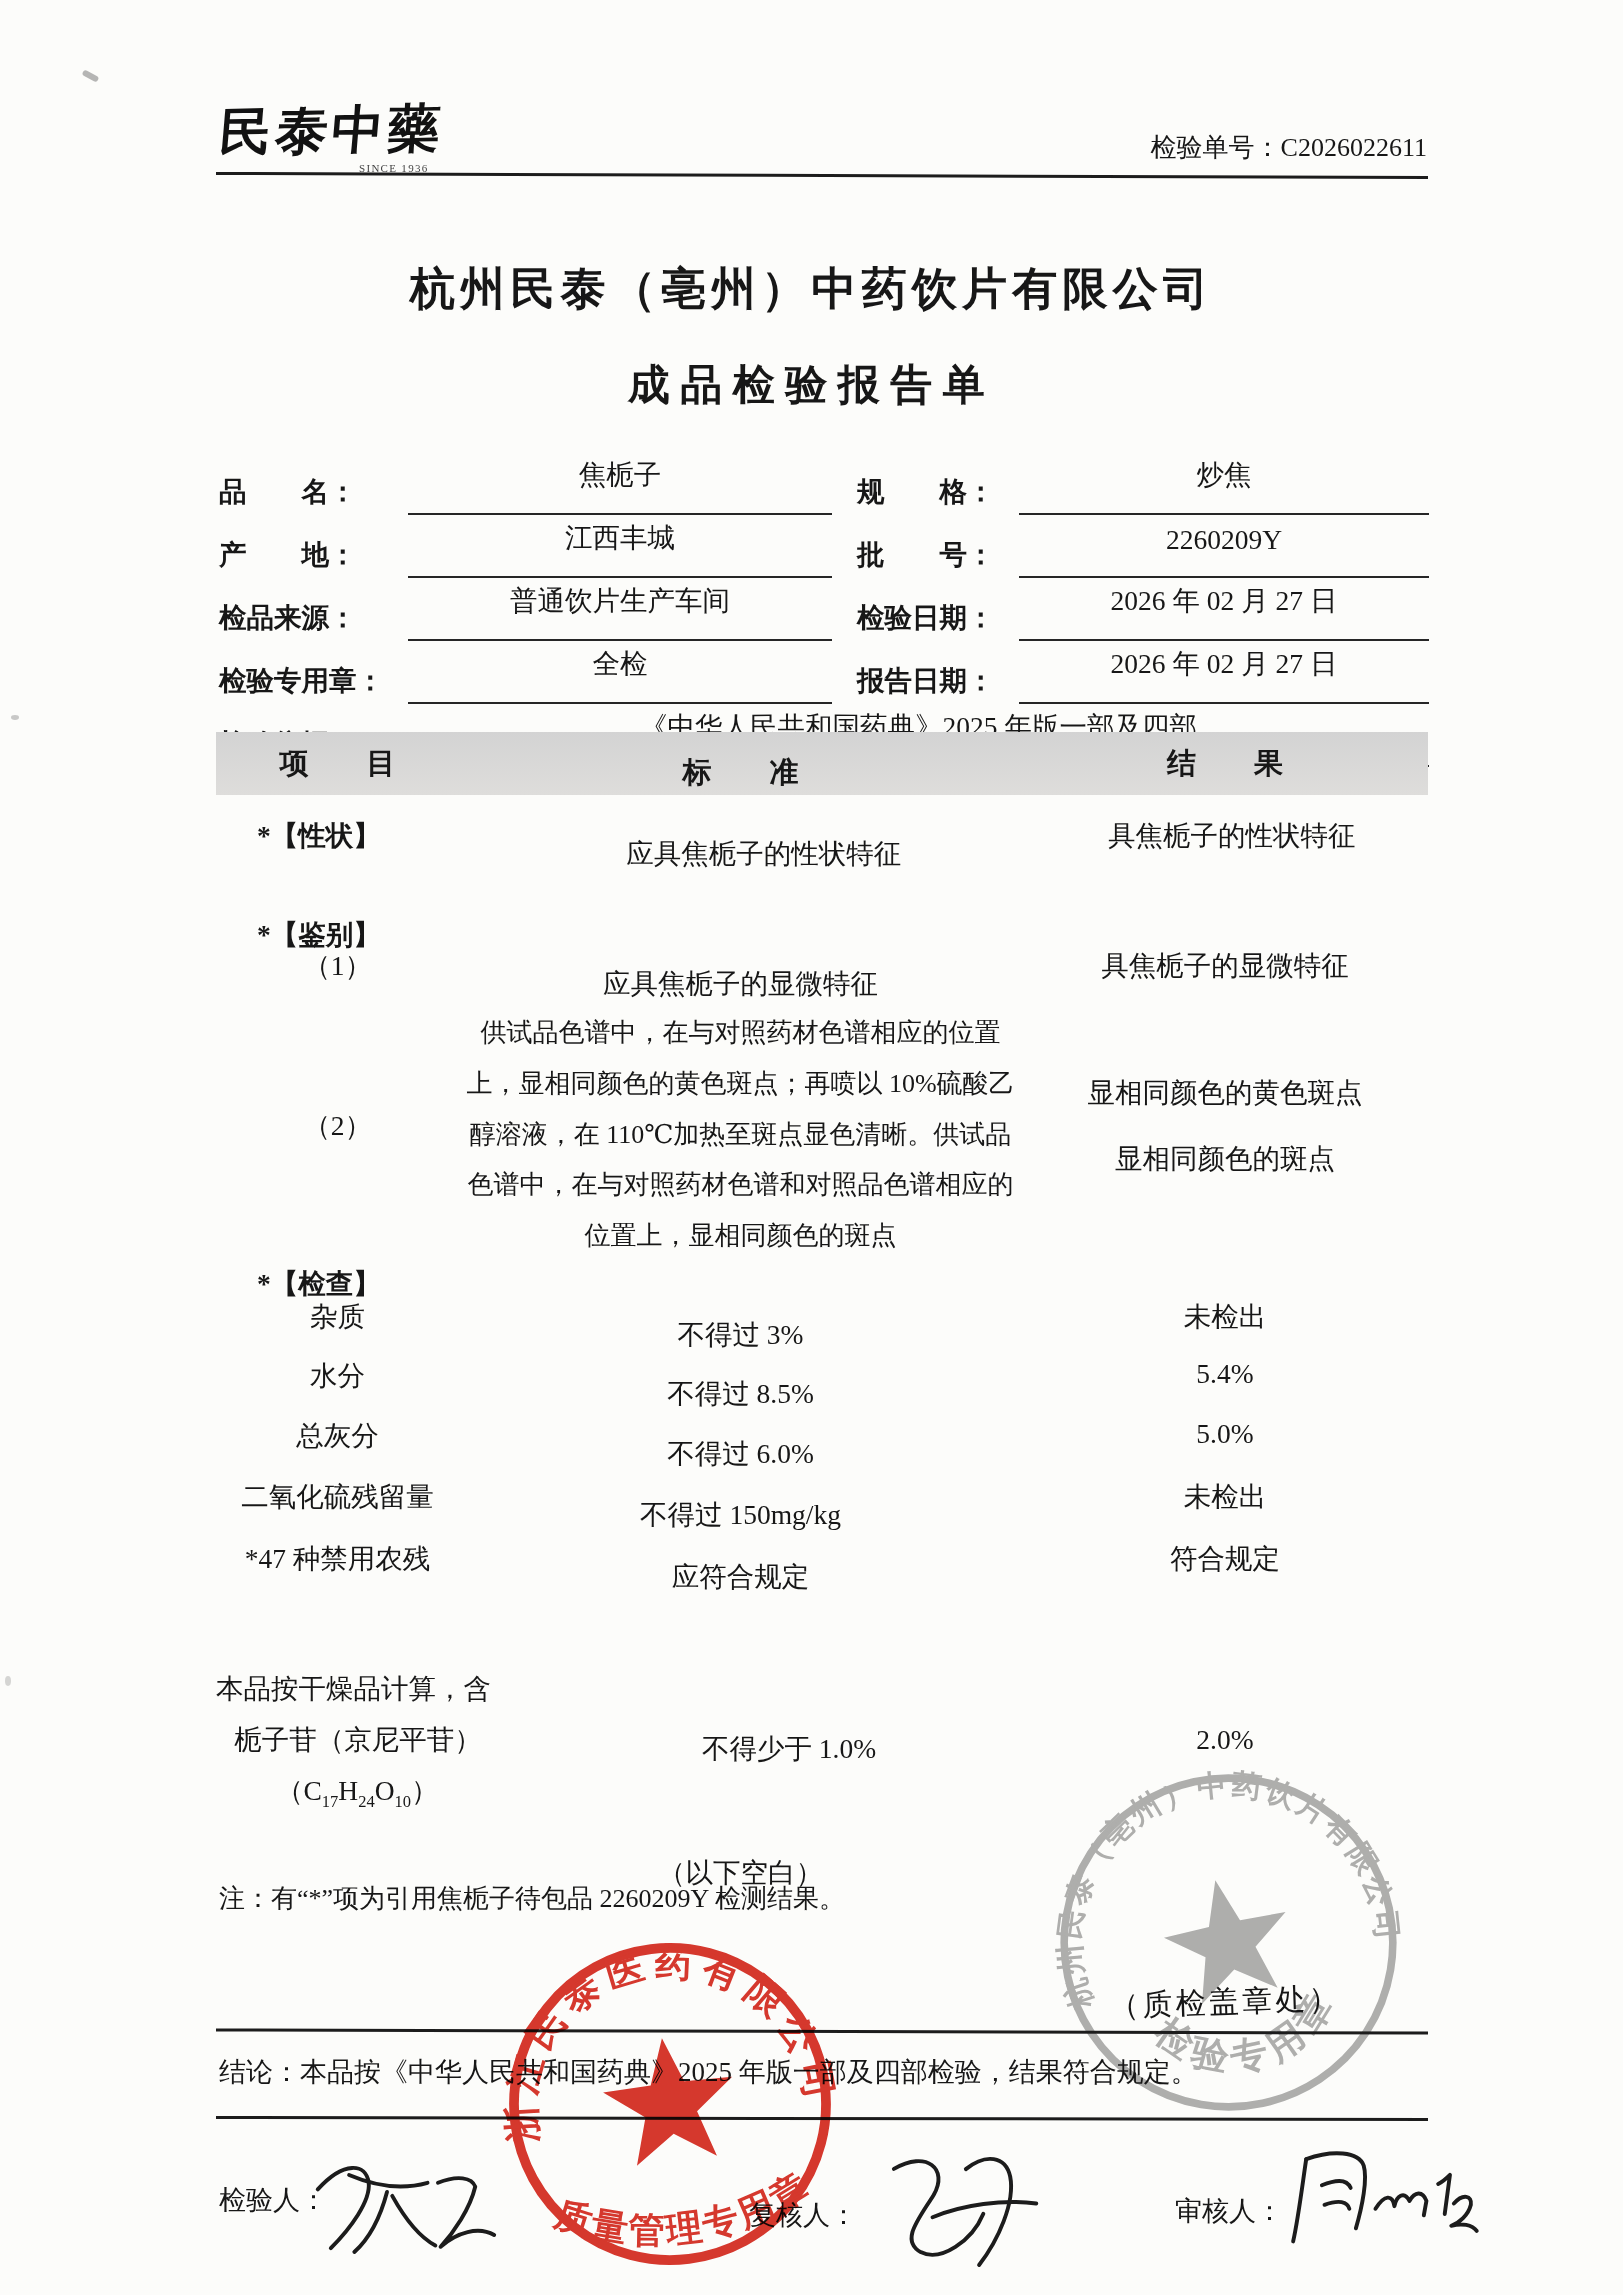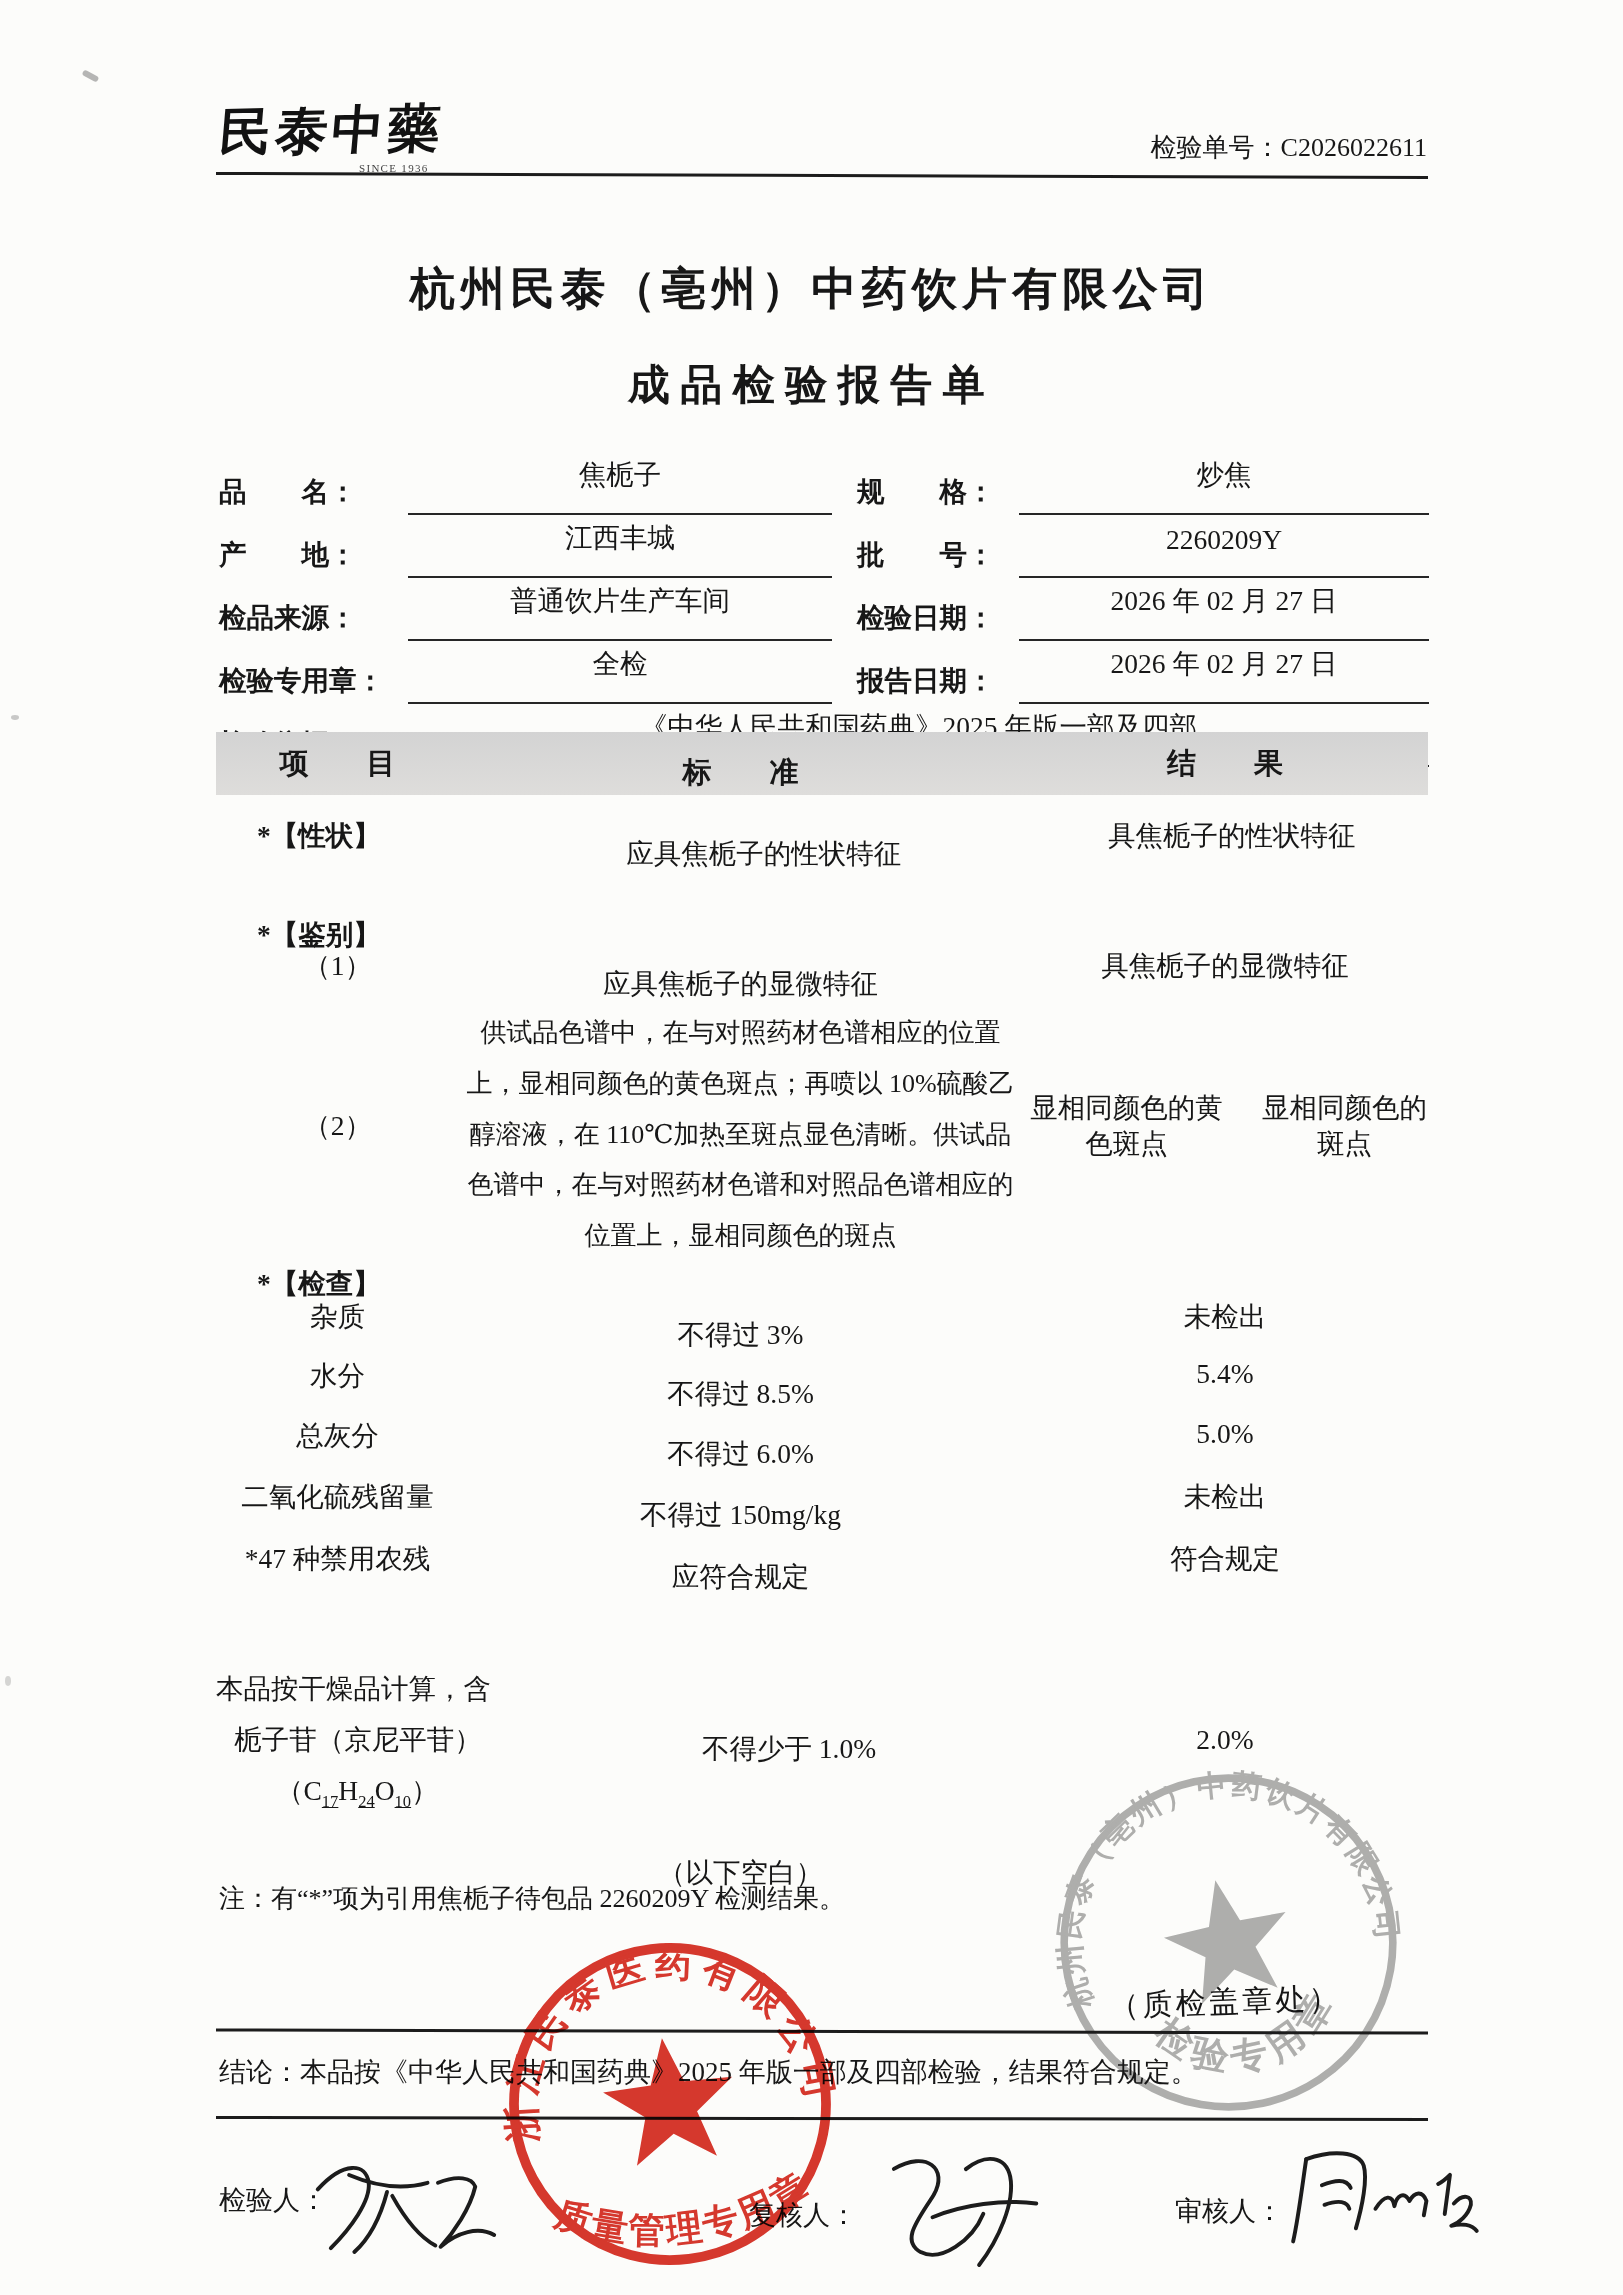--- a/index.html
+++ b/index.html
@@ -33,27 +33,27 @@
   .thead{position:absolute;left:216px;top:732px;width:1212px;height:63px;display:flex;align-items:center;
          background:linear-gradient(180deg,#d3d3d3,#dedddb);font-size:29px;font-weight:bold;}
   .trow{position:absolute;left:216px;width:1212px;display:flex;font-size:27.5px;}
   .c1{width:243px;text-align:center;}
   .c2{width:563px;text-align:center;margin-top:18px;}
   .c3{width:406px;text-align:center;}
   .section .c1{width:1212px;text-align:left;padding-left:41px;font-weight:bold;margin-top:24px;}
   .r2wrap{align-items:center;}
   .r2wrap .c2{font-size:26px;line-height:1.95;}
   .r2wrap .c1{display:flex;align-items:center;justify-content:center;}
-  .r2wrap .c3{display:flex;flex-direction:row;justify-content:center;gap:30px;}
+  .r2wrap .c3{display:flex;flex-direction:column;justify-content:center;gap:30px;}
   .assay .c1{width:340px;text-align:left;line-height:1.85;}
   .assay .c2{width:466px;display:flex;align-items:center;justify-content:center;}
   .assay .c3{display:flex;align-items:center;justify-content:center;}
   .assay-l2{padding-left:18.3px;}
   .assay-l3{padding-left:60px;}
-  sub{font-size:60%;text-decoration:underline;}
+  sub{font-size:60%;}
 
   .note{position:absolute;left:219px;top:1881px;font-size:26px;}
 
   
   .line-a{position:absolute;left:216px;top:2030px;width:1212px;height:3.3px;background:#1c1c1c;transform:rotate(.15deg);}
   .conclusion{position:absolute;left:219px;top:2054px;width:1208px;font-size:27px;white-space:nowrap;}
   .line-b{position:absolute;left:216px;top:2117px;width:1212px;height:3.3px;background:#1c1c1c;transform:rotate(.1deg);}
   .signer{position:absolute;font-size:27px;white-space:nowrap;}
   .signer.s1{left:219px;top:2182px;}
   .signer.s2{left:749px;top:2197px;}

